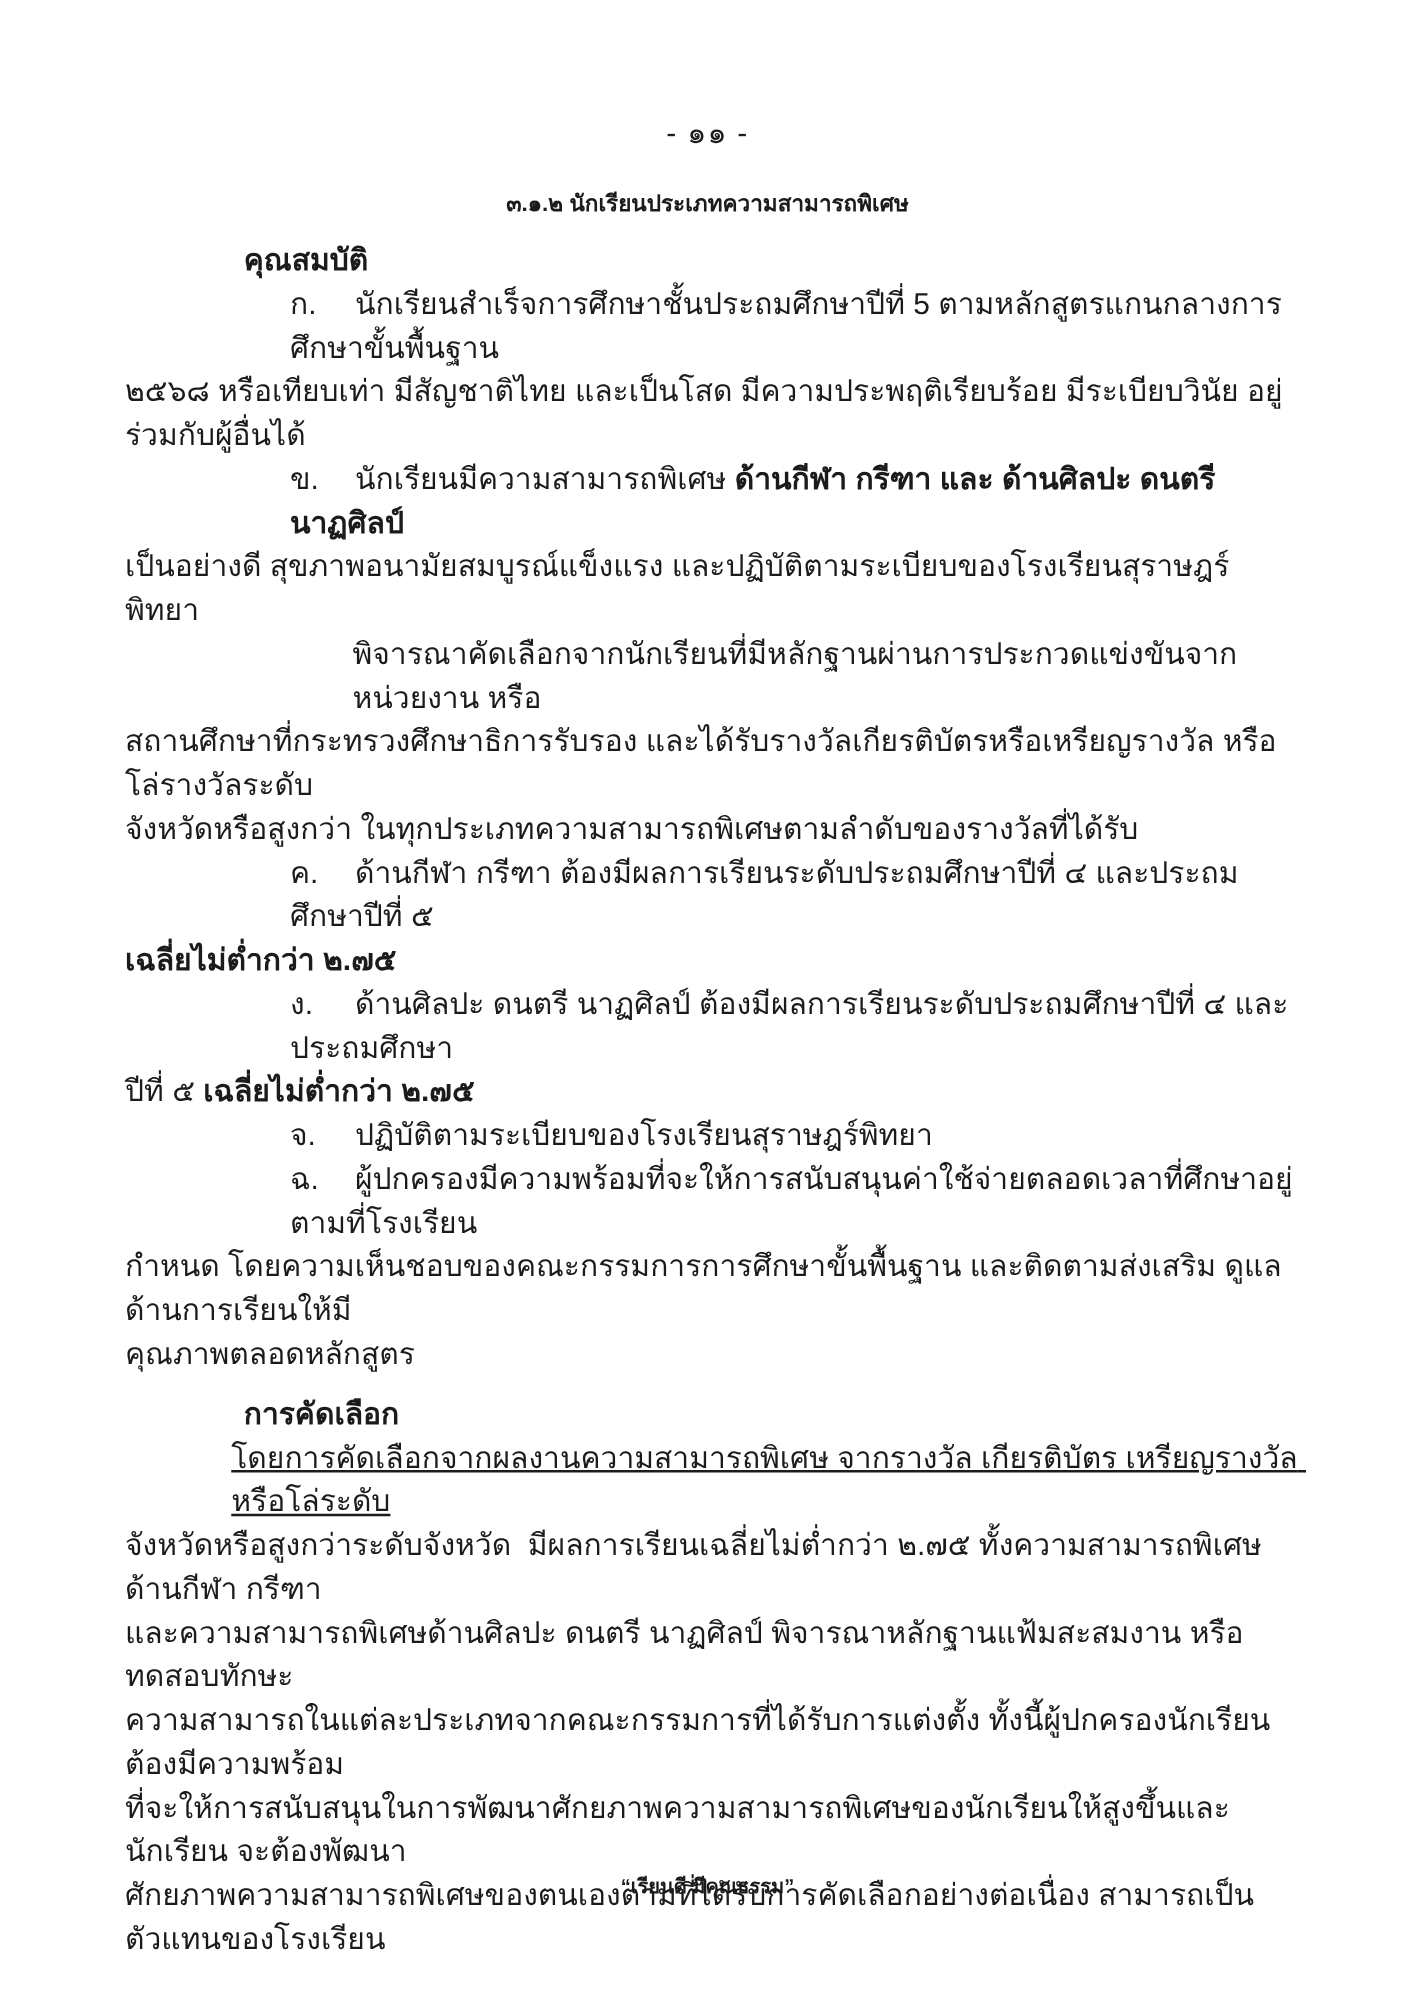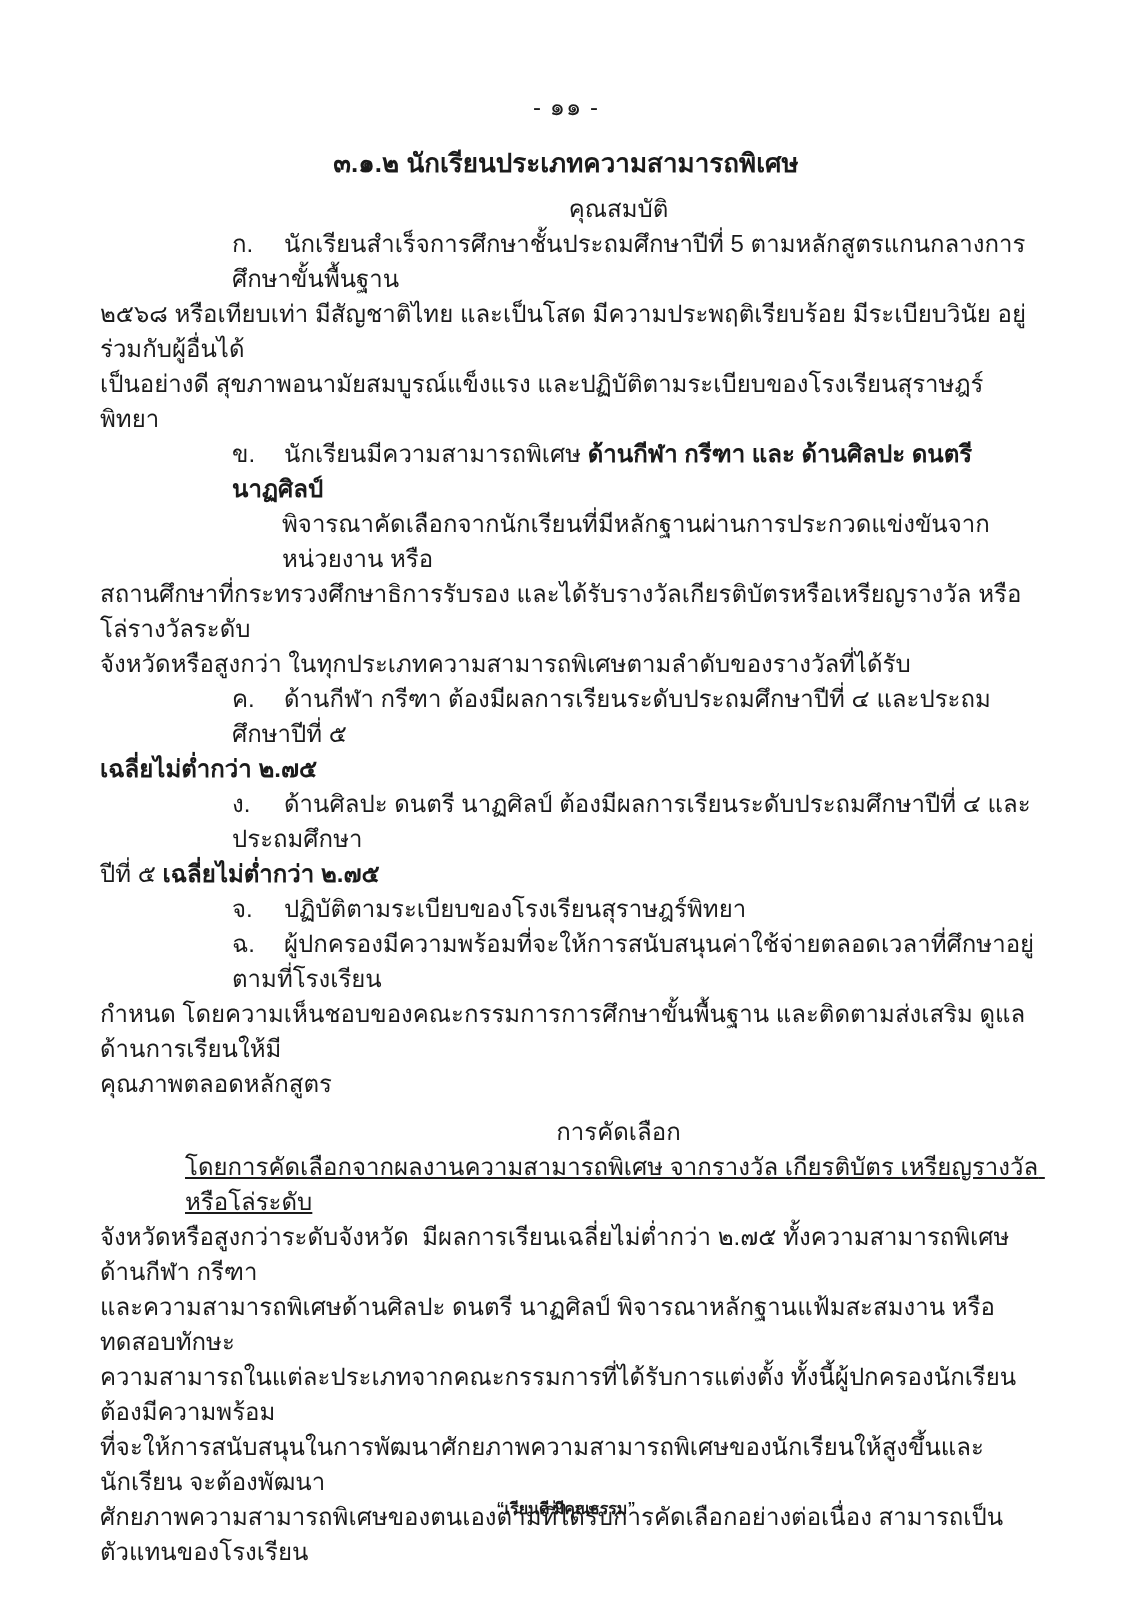--- a/index.html
+++ b/index.html
@@ -15,33 +15,32 @@
   .page-number {
     padding-top: 92px;
     text-align: center;
     font-size: 24px;
     line-height: 30px;
     letter-spacing: 1px;
   }
   .doc-heading {
     margin-top: 24px;
     text-align: center;
-    font-size: 26px;
+    font-size: 18px;
     line-height: 34px;
     font-weight: bold;
   }
   .doc-body {
     margin: 11px 90px 0 100px;
     font-size: 24px;
   }
   .section-title {
-    font-weight: normal;
+    font-weight: bold;
     padding-left: 95px;
     line-height: 35px;
-    text-align: center;
   }
   .section-title.gap-before { margin-top: 13px; }
   .doc-line { line-height: 35px; white-space: pre-wrap; }
   .style-flush { padding-left: 0; }
   .style-list  { padding-left: 132px; }
   .style-sub   { padding-left: 182px; }
   .style-para  { padding-left: 85px; text-decoration: underline; }
   .item-letter { display: inline-block; min-width: 52px; }
   .seg.bold { font-weight: bold; }
   .page-footer {
@@ -57,22 +56,22 @@
 </head>
 <body>
 
 <div class="page">
   <div class="page-number">- ๑๑ -</div>
   <div class="doc-heading">๓.๑.๒ นักเรียนประเภทความสามารถพิเศษ</div>
   <div class="doc-body">
       <div class="section-title">คุณสมบัติ</div>
       <div class="doc-line style-list"><span class="item-letter">ก.</span><span class="seg">นักเรียนสำเร็จการศึกษาชั้นประถมศึกษาปีที่ 5 ตามหลักสูตรแกนกลางการศึกษาขั้นพื้นฐาน</span></div>
       <div class="doc-line style-flush"><span class="seg">๒๕๖๘ หรือเทียบเท่า มีสัญชาติไทย และเป็นโสด มีความประพฤติเรียบร้อย มีระเบียบวินัย อยู่ร่วมกับผู้อื่นได้</span></div>
+      <div class="doc-line style-list"><span class="item-letter">ข.</span><span class="seg">นักเรียนมีความสามารถพิเศษ </span><span class="seg bold">ด้านกีฬา กรีฑา และ ด้านศิลปะ ดนตรี นาฏศิลป์</span></div>
       <div class="doc-line style-flush"><span class="seg">เป็นอย่างดี สุขภาพอนามัยสมบูรณ์แข็งแรง และปฏิบัติตามระเบียบของโรงเรียนสุราษฎร์พิทยา</span></div>
-      <div class="doc-line style-list"><span class="item-letter">ข.</span><span class="seg">นักเรียนมีความสามารถพิเศษ </span><span class="seg bold">ด้านกีฬา กรีฑา และ ด้านศิลปะ ดนตรี นาฏศิลป์</span></div>
       <div class="doc-line style-sub"><span class="seg">พิจารณาคัดเลือกจากนักเรียนที่มีหลักฐานผ่านการประกวดแข่งขันจากหน่วยงาน หรือ</span></div>
       <div class="doc-line style-flush"><span class="seg">สถานศึกษาที่กระทรวงศึกษาธิการรับรอง และได้รับรางวัลเกียรติบัตรหรือเหรียญรางวัล หรือโล่รางวัลระดับ</span></div>
       <div class="doc-line style-flush"><span class="seg">จังหวัดหรือสูงกว่า ในทุกประเภทความสามารถพิเศษตามลำดับของรางวัลที่ได้รับ</span></div>
       <div class="doc-line style-list"><span class="item-letter">ค.</span><span class="seg">ด้านกีฬา กรีฑา ต้องมีผลการเรียนระดับประถมศึกษาปีที่ ๔ และประถมศึกษาปีที่ ๕</span></div>
       <div class="doc-line style-flush"><span class="seg bold">เฉลี่ยไม่ต่ำกว่า ๒.๗๕</span></div>
       <div class="doc-line style-list"><span class="item-letter">ง.</span><span class="seg">ด้านศิลปะ ดนตรี นาฏศิลป์ ต้องมีผลการเรียนระดับประถมศึกษาปีที่ ๔ และประถมศึกษา</span></div>
       <div class="doc-line style-flush"><span class="seg">ปีที่ ๕ </span><span class="seg bold">เฉลี่ยไม่ต่ำกว่า ๒.๗๕</span></div>
       <div class="doc-line style-list"><span class="item-letter">จ.</span><span class="seg">ปฏิบัติตามระเบียบของโรงเรียนสุราษฎร์พิทยา</span></div>
       <div class="doc-line style-list"><span class="item-letter">ฉ.</span><span class="seg">ผู้ปกครองมีความพร้อมที่จะให้การสนับสนุนค่าใช้จ่ายตลอดเวลาที่ศึกษาอยู่ตามที่โรงเรียน</span></div>
       <div class="doc-line style-flush"><span class="seg">กำหนด โดยความเห็นชอบของคณะกรรมการการศึกษาขั้นพื้นฐาน และติดตามส่งเสริม ดูแลด้านการเรียนให้มี</span></div>

